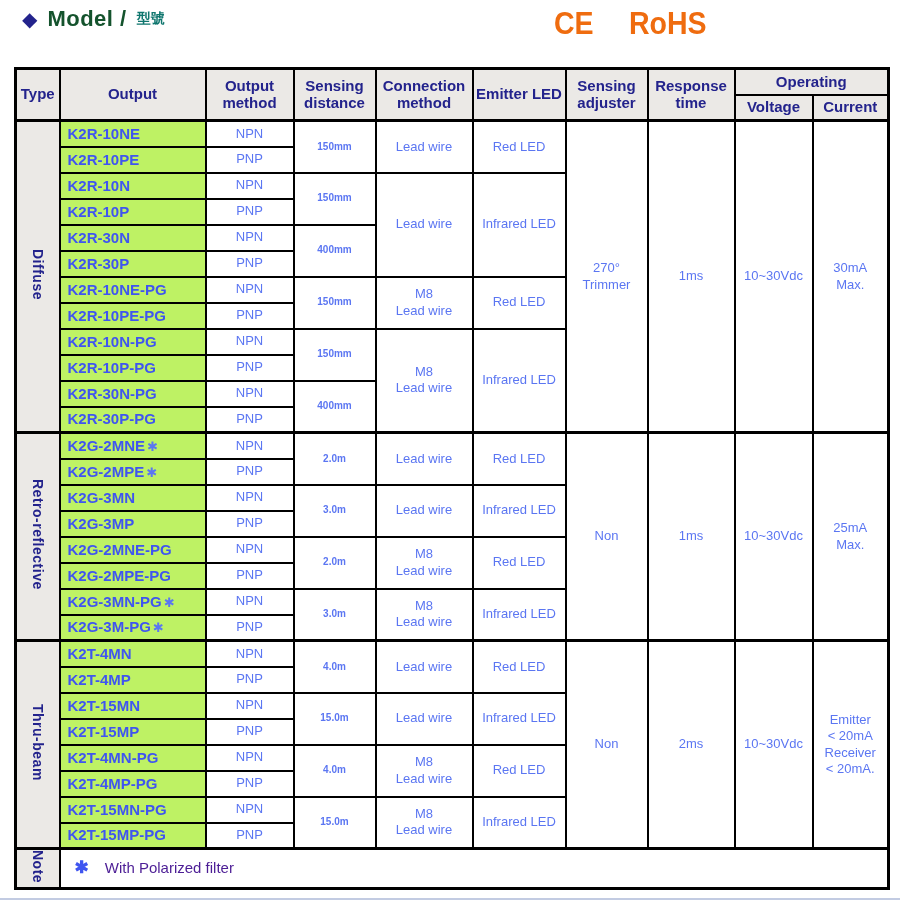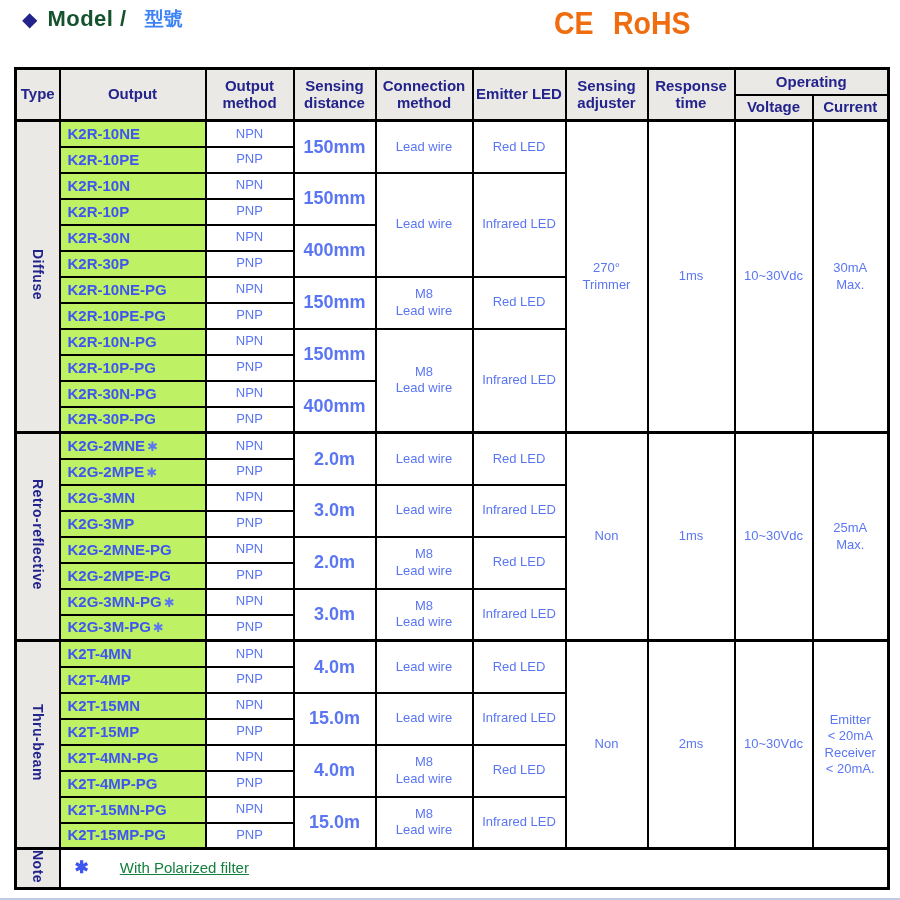--- a/index.html
+++ b/index.html
@@ -5,22 +5,22 @@
   html,body { margin:0; padding:0; }
   body {
     width:900px; height:900px; background:#ffffff; position:relative;
     font-family:"Liberation Sans", sans-serif;
     overflow:hidden;
   }
   .topbar { position:absolute; top:6px; left:22px; right:0; height:44px; }
   .title { display:flex; align-items:center; gap:10px; }
   .diamond { color:#23238c; font-size:20px; line-height:1; }
   .t-en { font-size:22px; font-weight:bold; color:#14532d; letter-spacing:.5px; }
-  .t-zh { font-size:19px; font-weight:bold; color:#3b82f6;margin-left:8px; }
-  .certs { position:absolute; left:532px; top:0; display:flex; gap:16px; }
+  .t-zh { font-size:14px; font-weight:bold; color:#0f766e; }
+  .certs { position:absolute; left:532px; top:0; display:flex; gap:32px; }
   .cert { color:#ef6c0f; font-size:31px; font-weight:bold; transform:scaleX(.92); transform-origin:left; letter-spacing:0; }
 
   table.grid {
     position:absolute; top:67px; left:14px;
     border-collapse:collapse; table-layout:fixed; width:874px;
     border:3px solid #000;
   }
   .grid th, .grid td { border:2px solid #000; padding:0; }
   .grid thead { border-bottom:3px solid #000; }
   .grid thead tr { height:26px; }
@@ -35,26 +35,26 @@
     writing-mode:vertical-rl; color:#23238c; font-weight:bold; font-size:14px;
     letter-spacing:.5px; line-height:1; display:inline-block;
   }
   td.model { text-align:left; padding-left:7px; vertical-align:middle; background:#bef264; }
   .mname { color:#3f55f0; font-weight:bold; font-size:15px; }
   .mark { color:#5b76f2; font-size:13px; margin-left:2px; }
   td.val {
     color:#5b76f2; font-size:13px; text-align:center; vertical-align:middle;
     white-space:pre-line; line-height:1.25; background:#fff;
   }
-  td.bold { font-weight:bold; font-size:18px; }
+  td.bold { font-weight:bold; font-size:10px; }
   tbody.note-group { border-top:3px solid #000; }
   tr.note-row { height:52px; }
   td.note-cell { text-align:left; vertical-align:top; padding:7px 0 0 14px; background:#fff; }
   .note-sym { color:#3f55f0; font-size:17px; font-weight:bold; }
-  .note-text { color:#15803d; font-size:15px; margin-left:31px;text-decoration:underline; }
+  .note-text { color:#4c1d95; font-size:15px; margin-left:16px; }
   .bottom-rule { position:absolute; bottom:0; left:0; width:900px; height:2px; background:#c2cbe2; }
 </style>
 </head>
 <body>
 
 <div class="topbar">
   <div class="title">
     <span class="diamond">◆</span>
     <span class="t-en">Model /</span>
     <span class="t-zh">型號</span>

